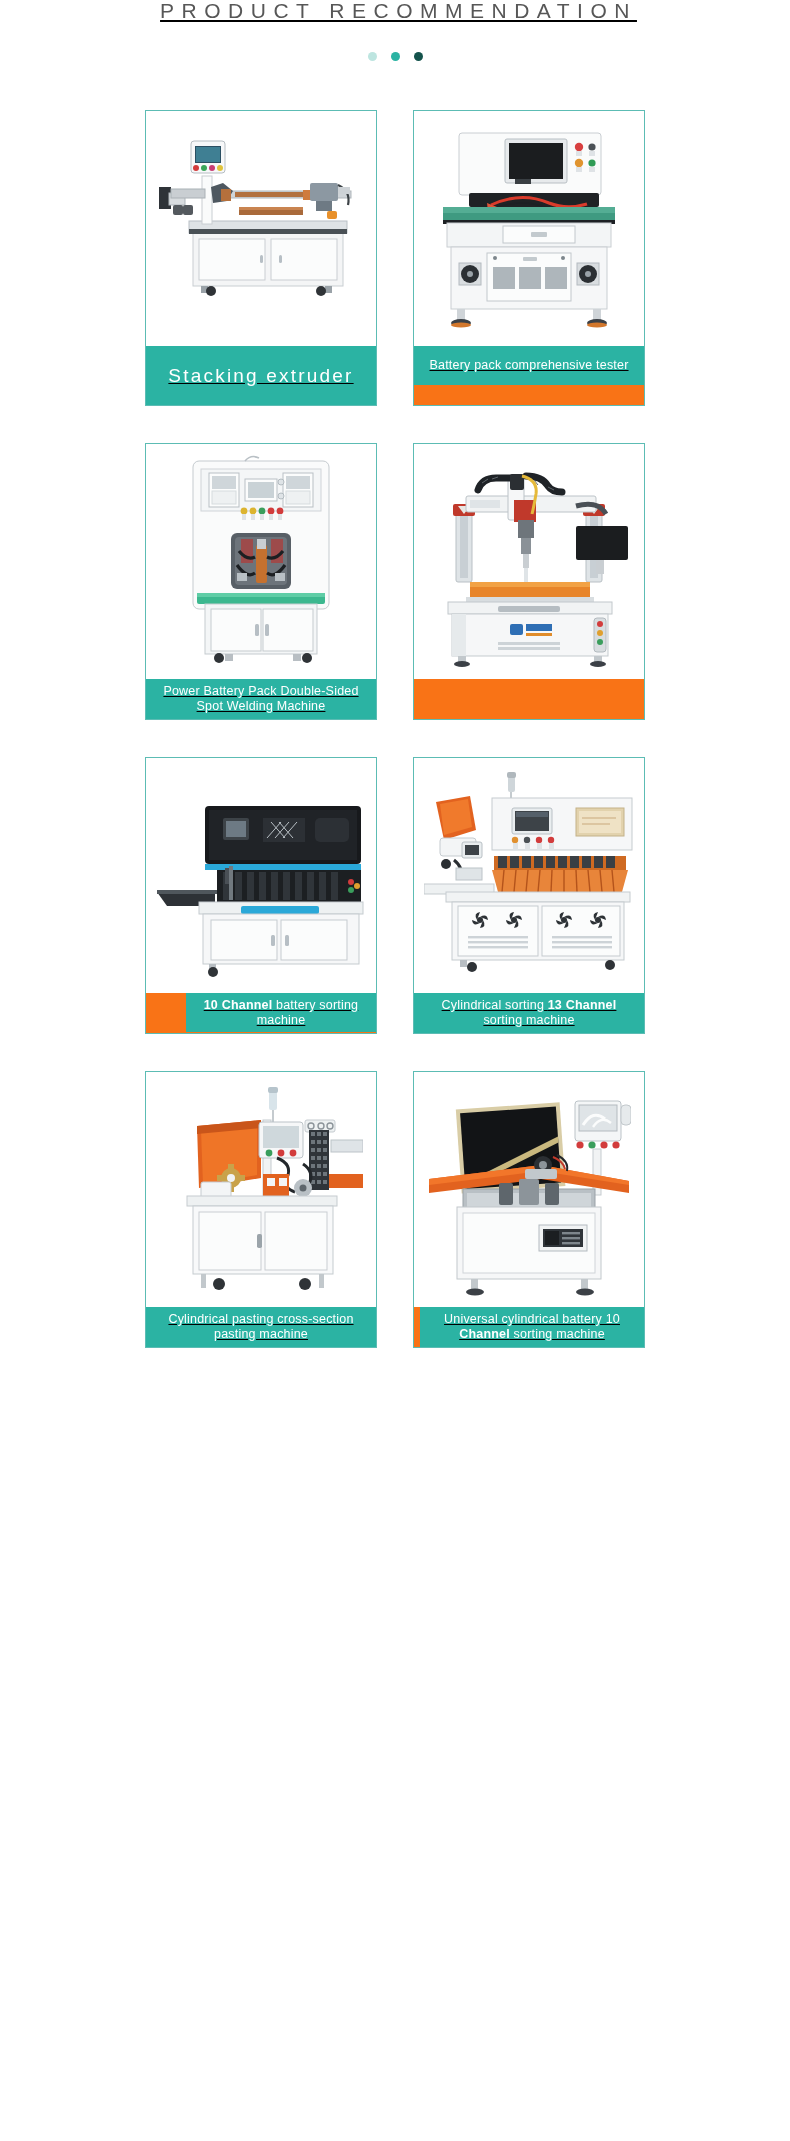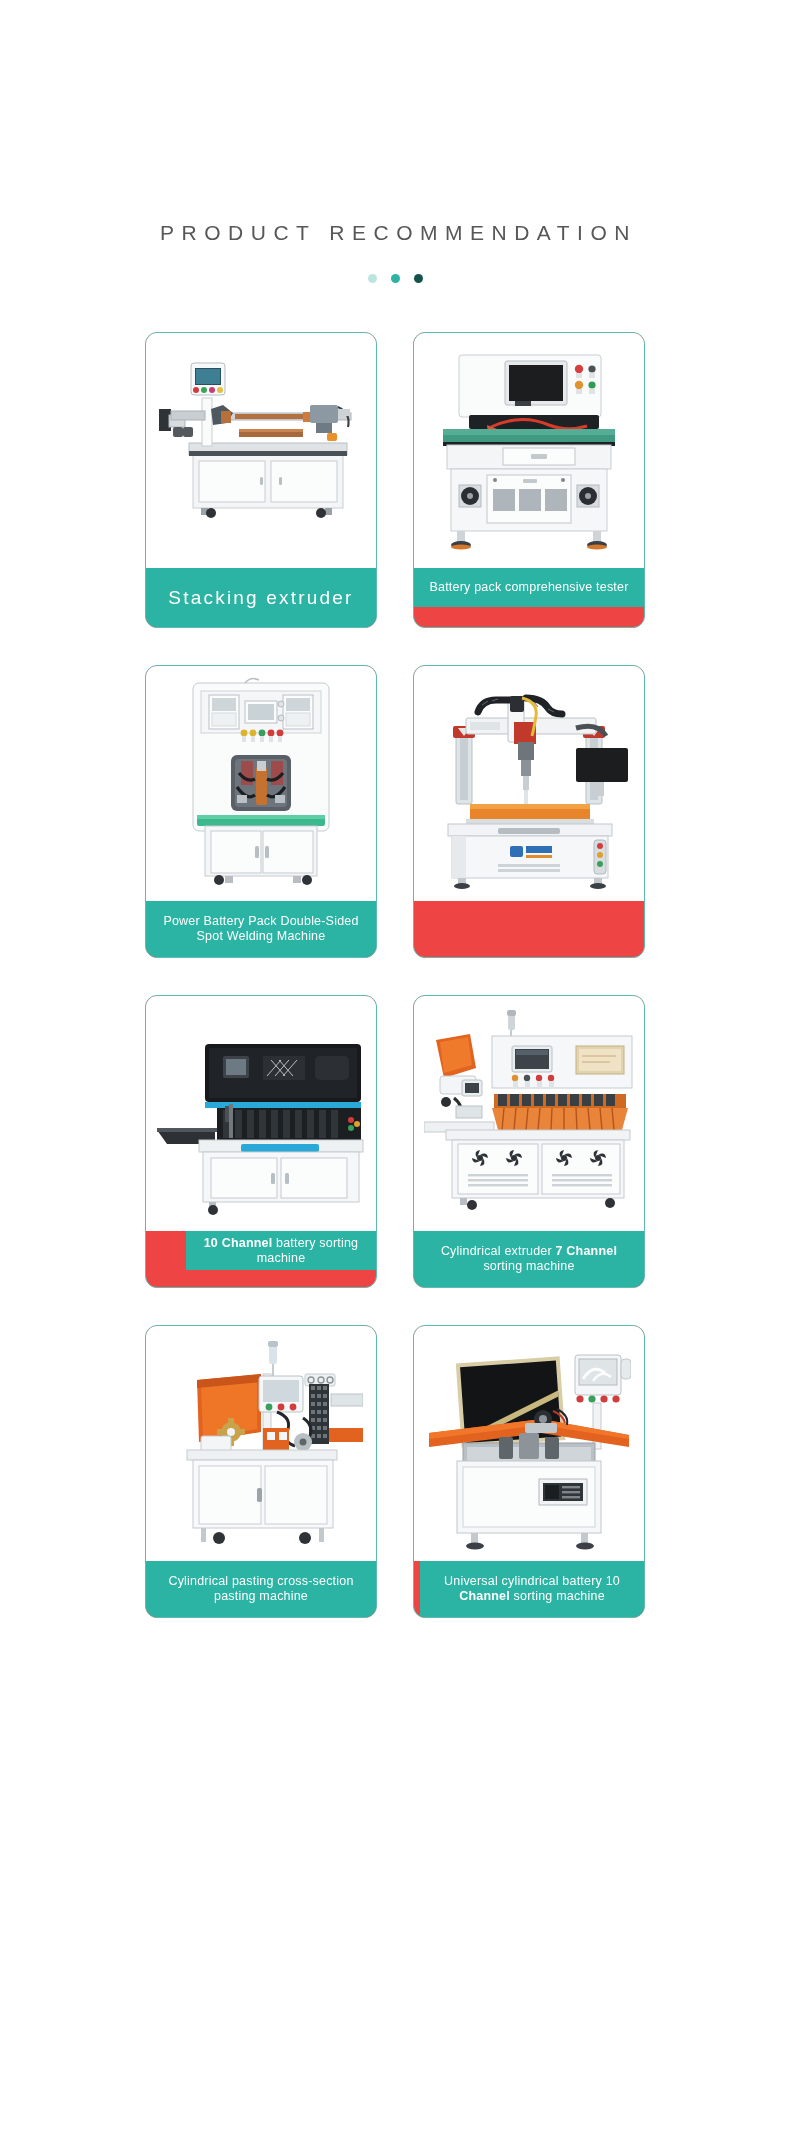--- a/index.html
+++ b/index.html
@@ -6,21 +6,21 @@
   html, body {
     width: 790px;
     background: #ffffff;
     font-family: "Liberation Sans", sans-serif;
   }
   .page {
     width: 790px;
     min-height: 2141px;
     background: #fff;
     position: relative;
-    padding-top: 222px;
+    text-decoration: underline;
   }
   
   .section-title {
     text-align: center;
     font-size: 21px;
     letter-spacing: 7.5px;
     color: #575757;
     font-weight: 400;
     line-height: 1;
     padding-left: 7px;
@@ -40,23 +40,23 @@
     width: 706px;
     display: grid;
     grid-template-columns: 232px 232px;
     column-gap: 36px;
     row-gap: 37px;
     justify-content: center;
   }
   .card {
     width: 232px;
     border: 1px solid #5cbcb4;
-    border-radius: 12px;
+    border-radius: 0;
     overflow: hidden;
-    background: #ef4444;
+    background: #f97316;
     display: flex;
     flex-direction: column;
     position: relative;
   }
   .card-photo {
     height: 235px;
     background: #fff;
     display: flex;
     align-items: center;
     justify-content: center;
@@ -66,21 +66,21 @@
   .card-caption {
     background: #2bb3a3;
     color: #ffffff;
     text-align: center;
     display: flex;
     align-items: center;
     justify-content: center;
     padding: 0 8px;
   }
   .cap-1line { height: 39px; }
-  .cap-2line { height: 56px; }
+  .cap-2line { height: 40px; }
   .cap-text {
     font-size: 12.5px;
     line-height: 15px;
     font-weight: 400;
     letter-spacing: 0.2px;
   }
   .cap-text b { font-weight: 700; }
   
   .cap-hero { height: 59px; }
   .cap-hero .cap-text {
@@ -538,21 +538,21 @@
       <rect x="128" y="178" width="60" height="2.4"></rect>
     </g>
 
     <rect x="36" y="192" width="7" height="7" fill="#b8bec3"></rect>
     <circle cx="48" cy="199" r="5" fill="#2f3337"></circle>
     <circle cx="186" cy="197" r="5" fill="#2f3337"></circle>
   </g>
 </svg>
         </div>
         <div class="card-caption cap-2line" style="background: rgb(43, 179, 163); color: rgb(255, 255, 255);">
-          <div class="cap-text"><span>Cylindrical extruder </span><b>7 Channel</b><span> sorting machine</span></div>
+          <div class="cap-text"><span>Cylindrical sorting </span><b>13 Channel</b><span> sorting machine</span></div>
         </div>
       </div>
       <div class="card">
         <div class="card-photo">
 <svg width="204" height="216" viewBox="0 0 204 216">
   <g>
 
     <rect x="110" y="8" width="8" height="20" rx="2" fill="#d8e4ea"></rect>
     <rect x="109" y="5" width="10" height="6" rx="2" fill="#b6c4cc"></rect>
     <path d="M114 28 v14" stroke="#c5cbcf" stroke-width="2"></path>

